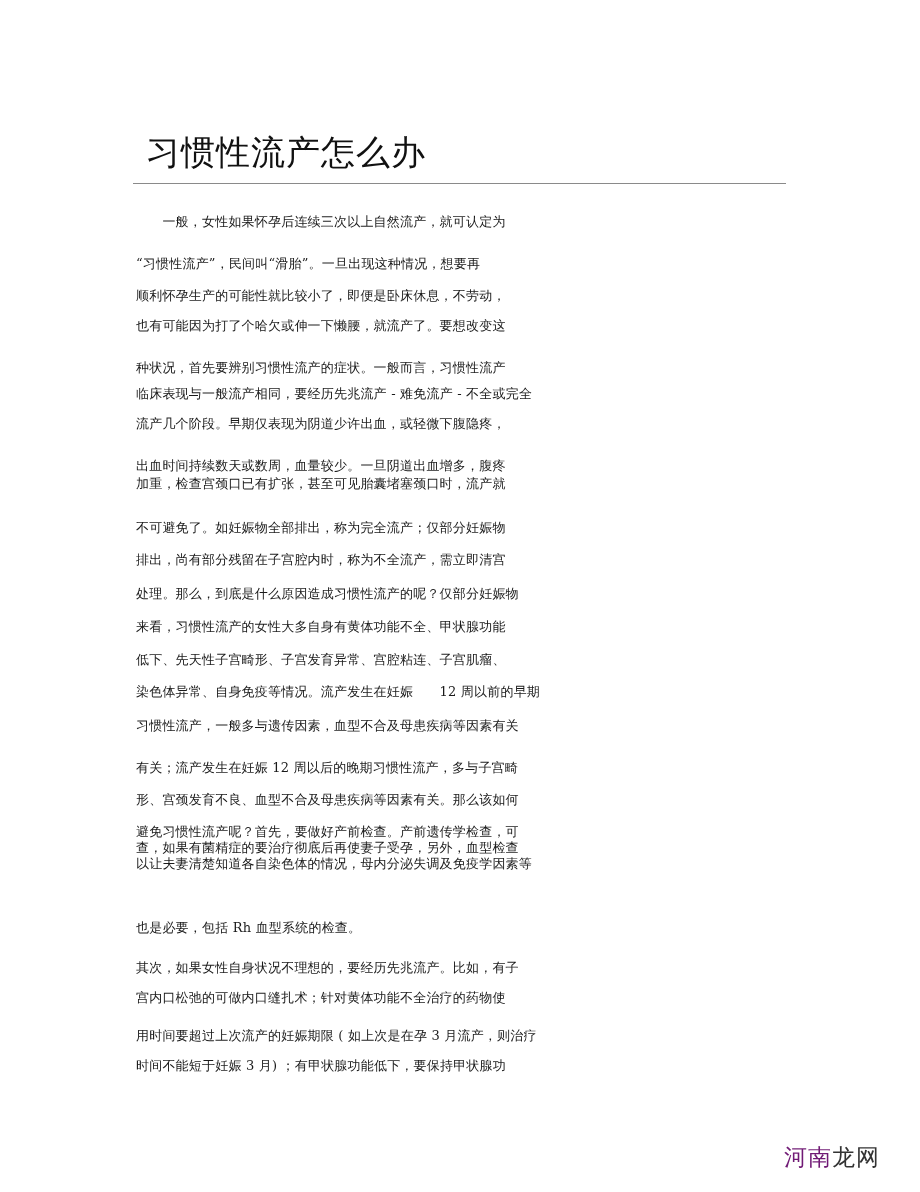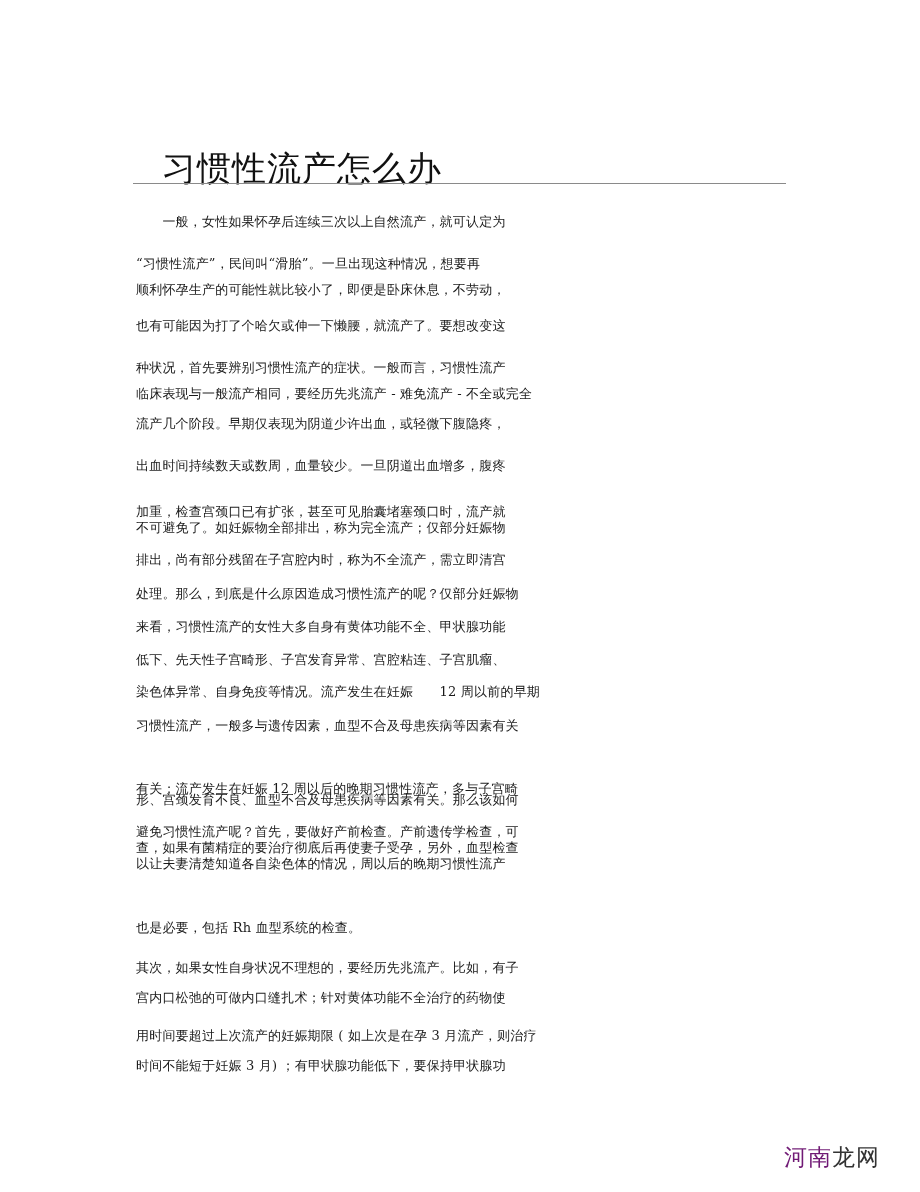--- a/index.html
+++ b/index.html
@@ -1,55 +1,55 @@
 <!DOCTYPE html>
 <html><head>
 <meta charset="utf-8">
 <style>
   html, body { margin: 0; padding: 0; background: #ffffff; }
   body { width: 920px; height: 1192px; position: relative; overflow: hidden;
          font-family: "DejaVu Serif", "Liberation Serif", serif; color: #1a1a1a; }
   .title { position: absolute; left: 146px; top: 128px; font-size: 34px; line-height: 48px;
-           font-weight: normal; margin: 16px; letter-spacing: 1px; color: #111; }
+           font-weight: normal; margin: 0; letter-spacing: 1px; color: #111; }
   .rule { position: absolute; left: 133px; top: 183px; width: 653px; height: 0;
           border-top: 1.5px solid #8a8a8a; }
   .line { position: absolute; left: 136px; font-size: 13px; line-height: 24px;
           white-space: pre; color: #1a1a1a; letter-spacing: 0.2px; }
   .watermark { position: absolute; left: 784px; top: 1142px; font-size: 23px; line-height: 30px;
                font-family: "DejaVu Sans", sans-serif; letter-spacing: 1px; }
   .wm-a { color: #701a75; }
   .wm-b { color: #333333; }
 </style>
 </head>
 <body>
 
 <h1 class="title">习惯性流产怎么办</h1>
 <div class="rule"></div>
 
 <div>
   <div class="line" style="top:210px">　　一般，女性如果怀孕后连续三次以上自然流产，就可认定为</div>
   <div class="line" style="top:252px">“习惯性流产”，民间叫“滑胎”。一旦出现这种情况，想要再</div>
-  <div class="line" style="top:278px">顺利怀孕生产的可能性就比较小了，即便是卧床休息，不劳动，</div>
+  <div class="line" style="top:284px">顺利怀孕生产的可能性就比较小了，即便是卧床休息，不劳动，</div>
   <div class="line" style="top:314px">也有可能因为打了个哈欠或伸一下懒腰，就流产了。要想改变这</div>
   <div class="line" style="top:356px">种状况，首先要辨别习惯性流产的症状。一般而言，习惯性流产</div>
   <div class="line" style="top:382px">临床表现与一般流产相同，要经历先兆流产 - 难免流产 - 不全或完全</div>
   <div class="line" style="top:412px">流产几个阶段。早期仅表现为阴道少许出血，或轻微下腹隐疼，</div>
   <div class="line" style="top:454px">出血时间持续数天或数周，血量较少。一旦阴道出血增多，腹疼</div>
-  <div class="line" style="top:500px">加重，检查宫颈口已有扩张，甚至可见胎囊堵塞颈口时，流产就</div>
+  <div class="line" style="top:472px">加重，检查宫颈口已有扩张，甚至可见胎囊堵塞颈口时，流产就</div>
   <div class="line" style="top:516px">不可避免了。如妊娠物全部排出，称为完全流产；仅部分妊娠物</div>
   <div class="line" style="top:548px">排出，尚有部分残留在子宫腔内时，称为不全流产，需立即清宫</div>
   <div class="line" style="top:582px">处理。那么，到底是什么原因造成习惯性流产的呢？仅部分妊娠物</div>
   <div class="line" style="top:615px">来看，习惯性流产的女性大多自身有黄体功能不全、甲状腺功能</div>
   <div class="line" style="top:648px">低下、先天性子宫畸形、子宫发育异常、宫腔粘连、子宫肌瘤、</div>
   <div class="line" style="top:680px">染色体异常、自身免疫等情况。流产发生在妊娠　　12 周以前的早期</div>
   <div class="line" style="top:714px">习惯性流产，一般多与遗传因素，血型不合及母患疾病等因素有关</div>
-  <div class="line" style="top:777px">有关；流产发生在妊娠 12 周以后的晚期习惯性流产，多与子宫畸</div>
+  <div class="line" style="top:756px">有关；流产发生在妊娠 12 周以后的晚期习惯性流产，多与子宫畸</div>
   <div class="line" style="top:788px">形、宫颈发育不良、血型不合及母患疾病等因素有关。那么该如何</div>
   <div class="line" style="top:820px">避免习惯性流产呢？首先，要做好产前检查。产前遗传学检查，可</div>
-  <div class="line" style="top:852px">以让夫妻清楚知道各自染色体的情况，周以后的晚期习惯性流产</div>
+  <div class="line" style="top:852px">以让夫妻清楚知道各自染色体的情况，母内分泌失调及免疫学因素等</div>
   <div class="line" style="top:836px">查，如果有菌精症的要治疗彻底后再使妻子受孕，另外，血型检查</div>
   <div class="line" style="top:916px">也是必要，包括 Rh 血型系统的检查。</div>
   <div class="line" style="top:956px">其次，如果女性自身状况不理想的，要经历先兆流产。比如，有子</div>
   <div class="line" style="top:986px">宫内口松弛的可做内口缝扎术；针对黄体功能不全治疗的药物使</div>
   <div class="line" style="top:1024px">用时间要超过上次流产的妊娠期限 ( 如上次是在孕 3 月流产，则治疗</div>
   <div class="line" style="top:1054px">时间不能短于妊娠 3 月) ；有甲状腺功能低下，要保持甲状腺功</div>
 </div>
 
 <div class="watermark">
   <span class="wm-a">河南</span><span class="wm-b">龙网</span>

